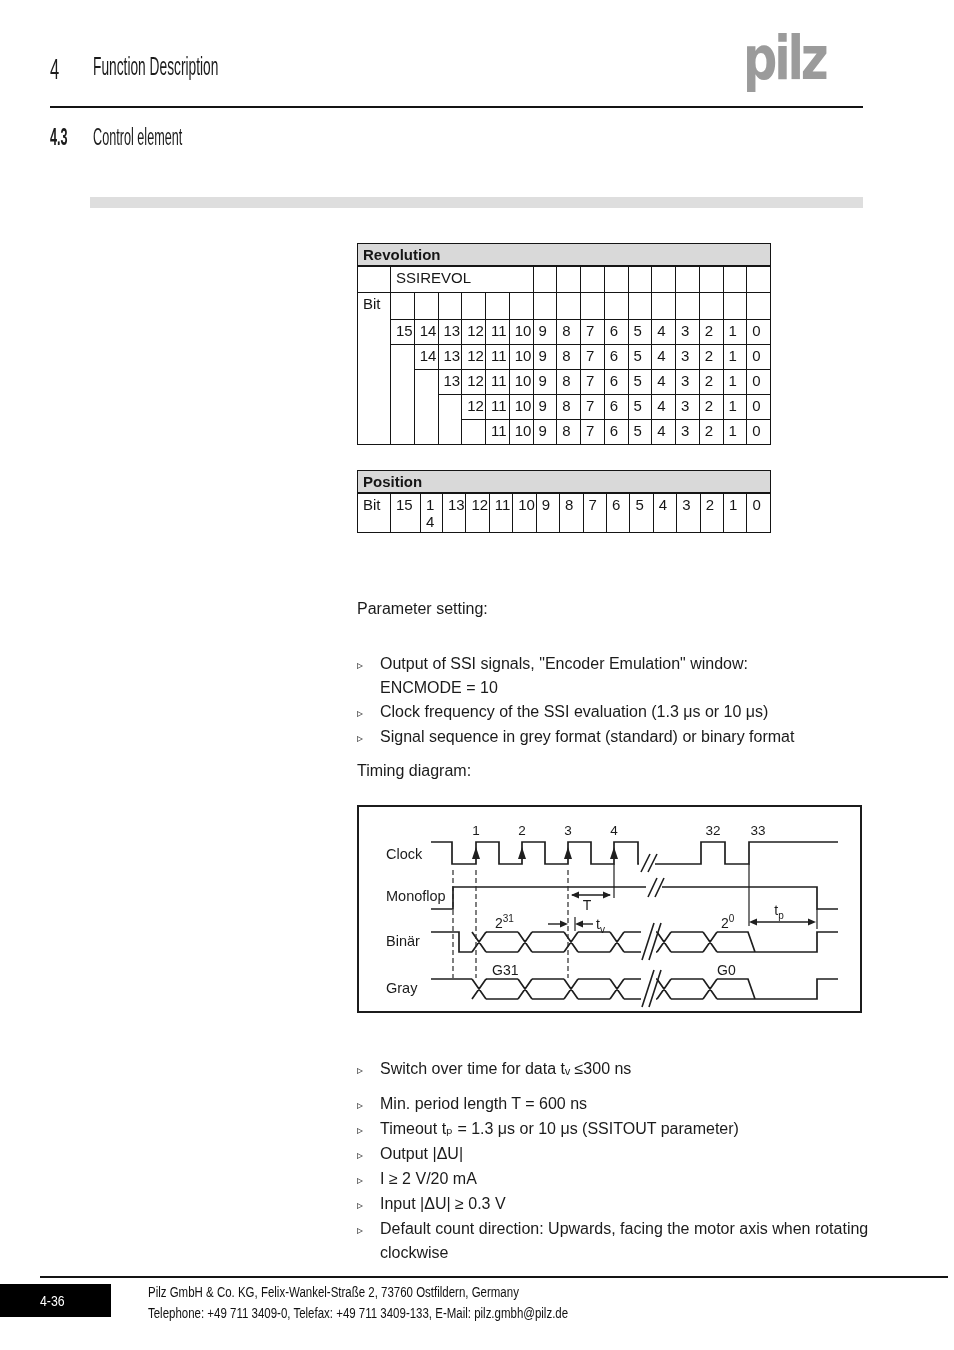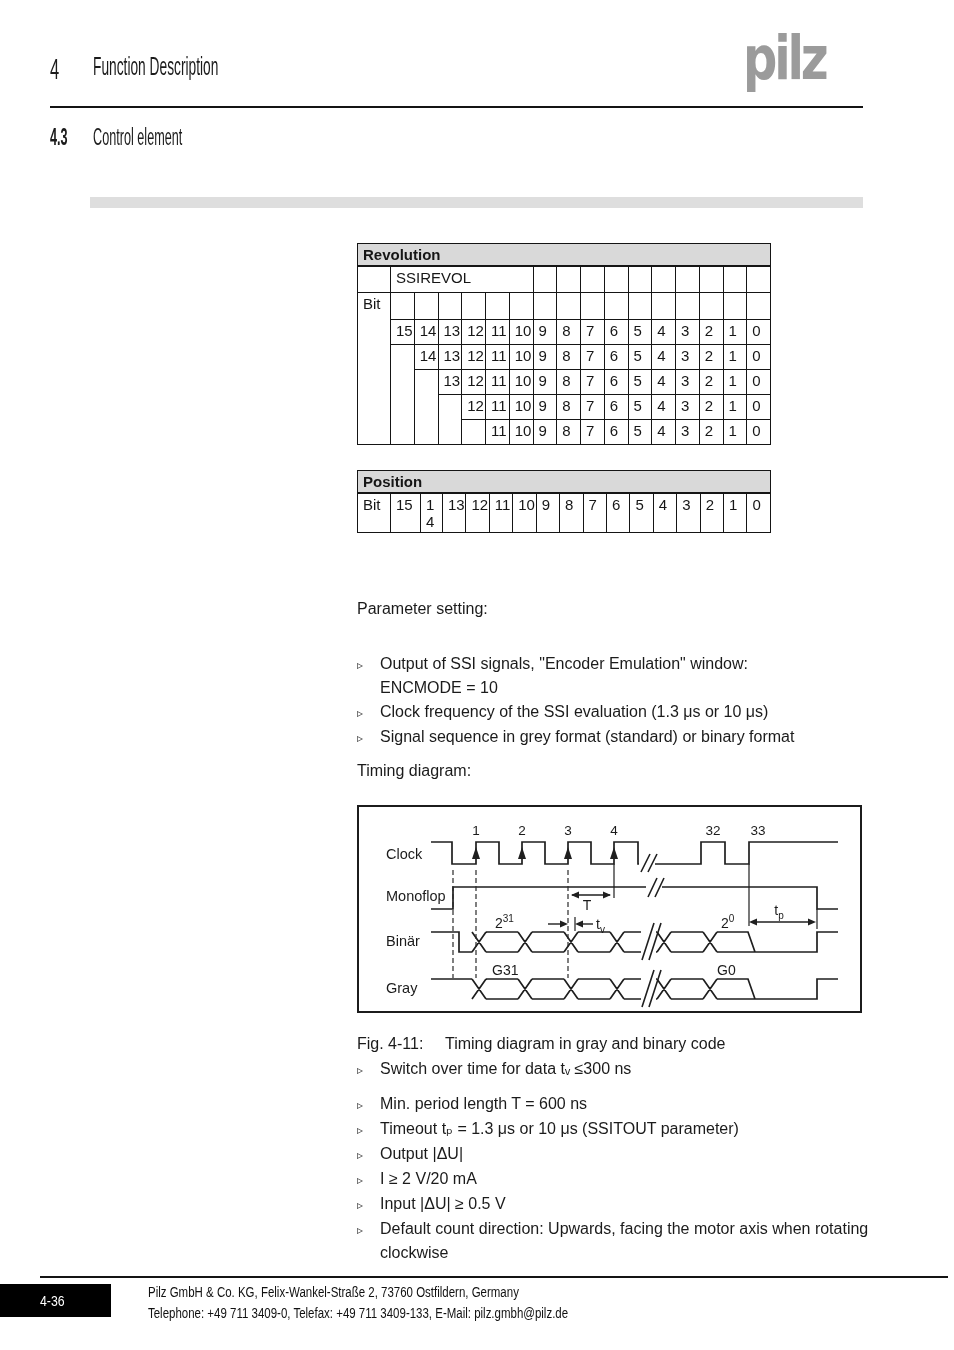--- a/index.html
+++ b/index.html
@@ -336,24 +336,20 @@
         <text x="237" y="122"><tspan>t</tspan><tspan dy="4" font-size="10">v</tspan></text>
         <text x="420" y="108" text-anchor="middle"><tspan>t</tspan><tspan dy="4" font-size="10">p</tspan></text>
         <text x="136" y="121"><tspan>2</tspan><tspan dy="-6" font-size="10">31</tspan></text>
         <text x="362" y="121"><tspan>2</tspan><tspan dy="-6" font-size="10">0</tspan></text>
         <text x="133" y="168">G31</text>
         <text x="358" y="168">G0</text>
       </g>
     </svg>
   </div>
 
-  <div class="abs fig-caption">
-    <span class="cap-label">Fig. 4-11:</span>
-    <span>Timing diagram in gray and binary code</span>
-  </div>
 
   <ul class="abs blist notes">
       <li>
         <span class="glyph">▹</span>
         <div class="txt">
           <span>Switch over time for data tᵥ ≤300 ns</span>
         </div>
       </li>
       <li>
         <span class="glyph">▹</span>
@@ -375,21 +371,21 @@
       </li>
       <li>
         <span class="glyph">▹</span>
         <div class="txt">
           <span>I ≥ 2 V/20 mA</span>
         </div>
       </li>
       <li>
         <span class="glyph">▹</span>
         <div class="txt">
-          <span>Input |ΔU| ≥ 0.5 V</span>
+          <span>Input |ΔU| ≥ 0.3 V</span>
         </div>
       </li>
       <li>
         <span class="glyph">▹</span>
         <div class="txt">
           <span>Default count direction: Upwards, facing the motor axis when rotating clockwise</span>
         </div>
       </li>
     </ul>
 

